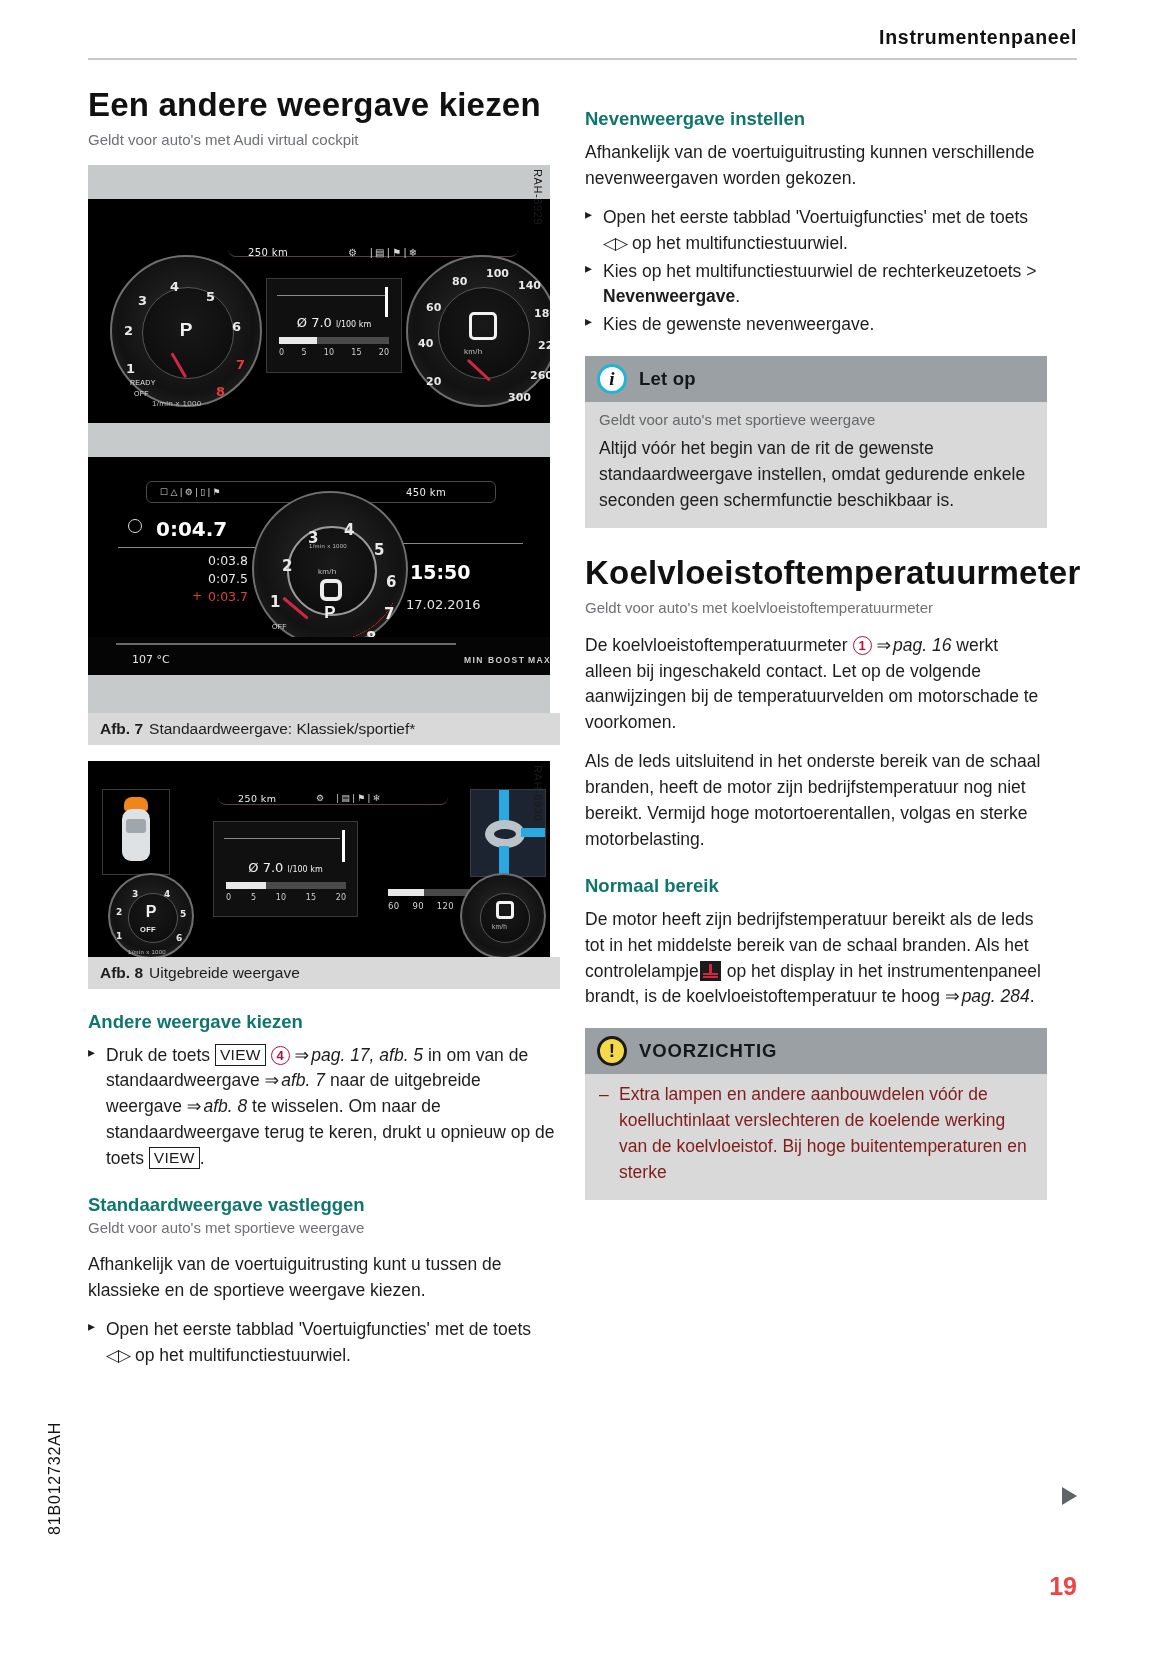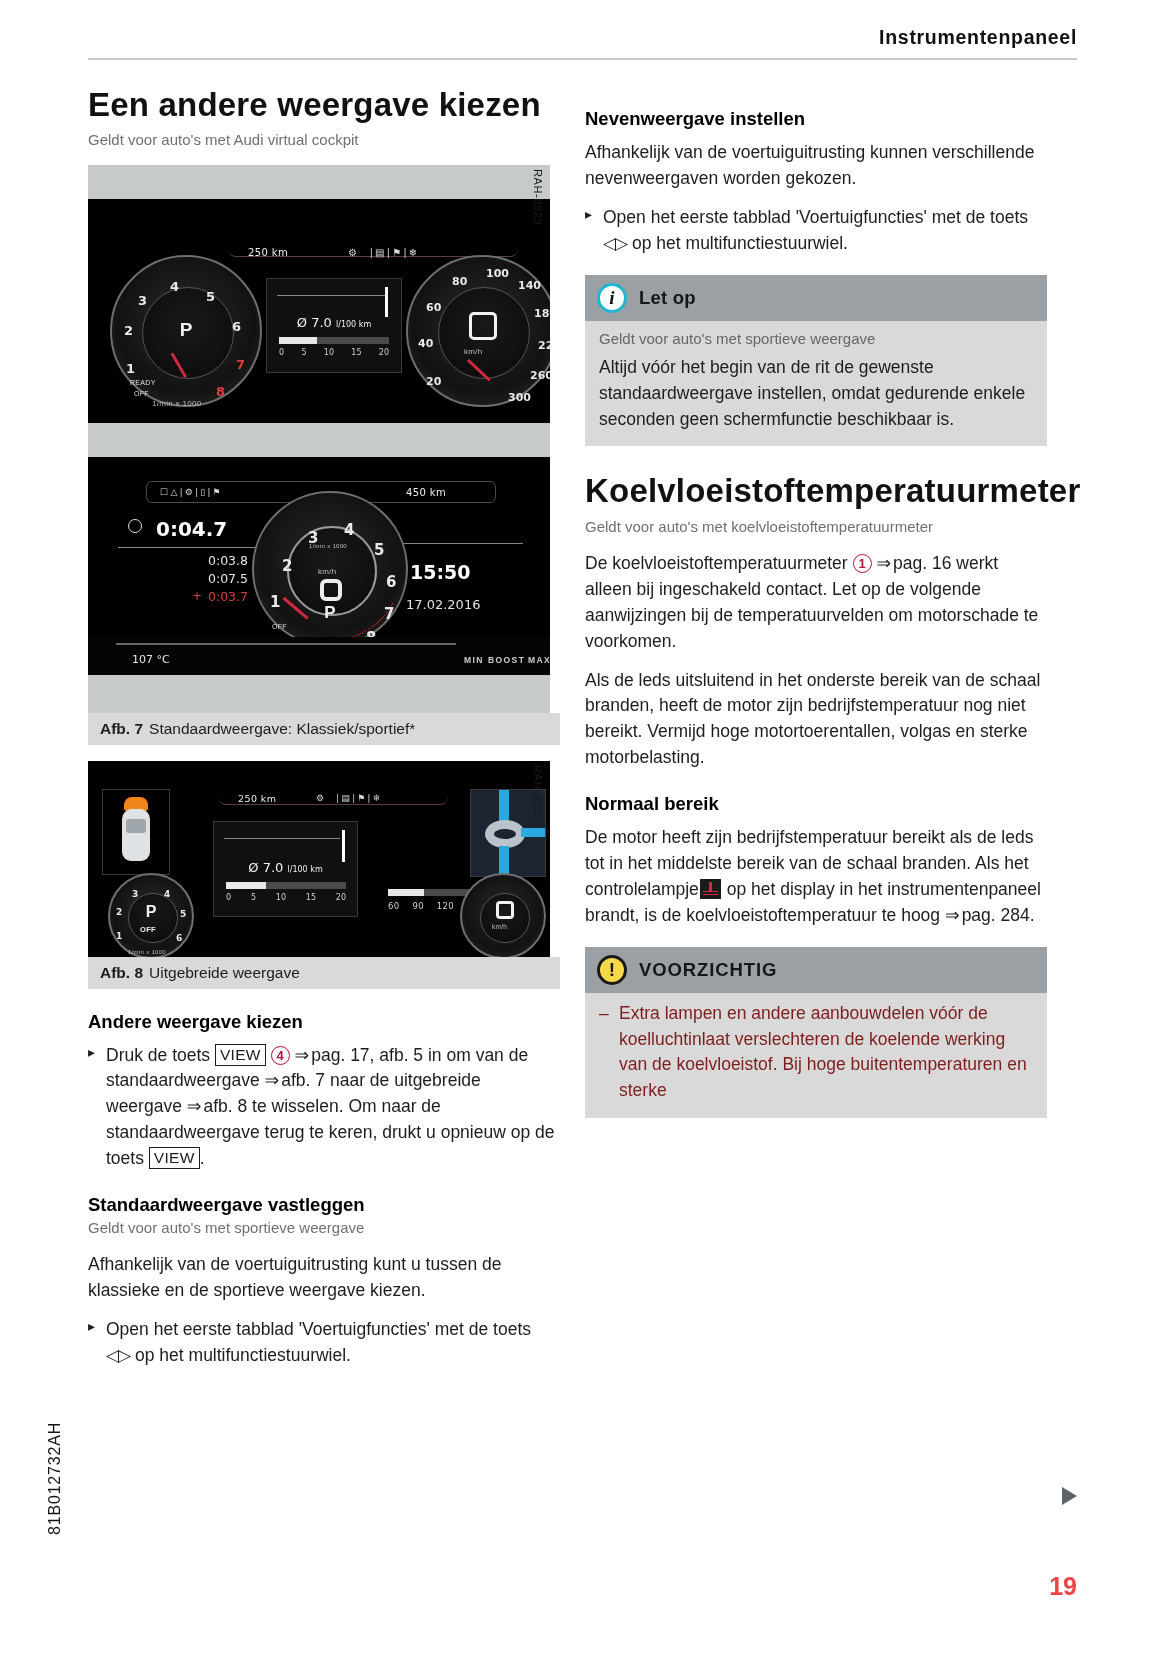--- a/index.html
+++ b/index.html
@@ -30,21 +30,21 @@
 
   
   h1.chapter {
     font-size: 33px; font-weight: bold; line-height: 1.16;
     letter-spacing: .2px; color: #111; margin-bottom: 6px;
   }
   .applies {
     font-size: 15px; color: #6d7074; line-height: 1.35; margin-bottom: 14px;
   }
   h2.sub {
-    font-size: 18.5px; font-weight: bold; color: #000000;
+    font-size: 18.5px; font-weight: bold; color: #0f766e;
     margin-top: 22px; margin-bottom: 10px;
   }
   h2.sub.tight { margin-bottom: 2px; }
   p.body {
     font-size: 17.5px; line-height: 1.48; color: #1d1d1d;
     margin-bottom: 13px;
   }
   ul.steps { list-style: none; margin: 0 0 12px 0; }
   ul.steps li {
     position: relative; padding-left: 18px;
@@ -57,21 +57,21 @@
   }
   ul.dashes { list-style: none; margin: 0; }
   ul.dashes li {
     position: relative; padding-left: 20px;
     font-size: 17.5px; line-height: 1.48; color: #7f1d1d;
   }
   ul.dashes li::before {
     content: "\2013"; position: absolute; left: 0; top: 0;
   }
   b, strong { font-weight: bold; }
-  .ref { white-space: nowrap; }
+  .ref { font-style: italic; white-space: nowrap; }
   .arrowref::before { content: "\21D2"; font-style: normal; margin-right: 2px; }
   .keycap {
     display: inline-block; border: 1.6px solid #1d1d1d;
     padding: 0px 4px 1px 4px; font-size: 15.5px; line-height: 1.25;
     font-style: normal; vertical-align: 1px; letter-spacing: .3px;
   }
   .callnum {
     display: inline-block; width: 19px; height: 19px; line-height: 17px;
     border: 1.7px solid #b3123a; border-radius: 50%;
     color: #b3123a; font-size: 13px; font-weight: bold; text-align: center;
@@ -481,20 +481,24 @@
 
 
     <h2 class="sub">Nevenweergave instellen</h2>
     <p class="body">Afhankelijk van de voertuiguitrusting kunnen verschillende nevenweergaven worden gekozen.</p>
 
     <ul class="steps">
       <li><span>Open het eerste tabblad 'Voertuigfuncties' met de toets</span>
         <span class="mfsw">◁▷</span>
         <span>op het multifunctiestuurwiel.</span>
       </li>
+      <li><span>Kies op het multifunctiestuurwiel de rechterkeuzetoets &gt;</span>
+        <b>Nevenweergave</b><span>.</span>
+      </li>
+      <li>Kies de gewenste nevenweergave.</li>
     </ul>
 
     <div class="noticebox">
       <div class="notice-head">
         <div class="ic-info">i</div>
         <div class="title">Let op</div>
       </div>
       <div class="notice-body">
         <div class="applies">Geldt voor auto's met sportieve weergave</div>
         <p>Altijd vóór het begin van de rit de gewenste standaardweergave instellen, omdat gedurende enkele seconden geen schermfunctie beschikbaar is.</p>

